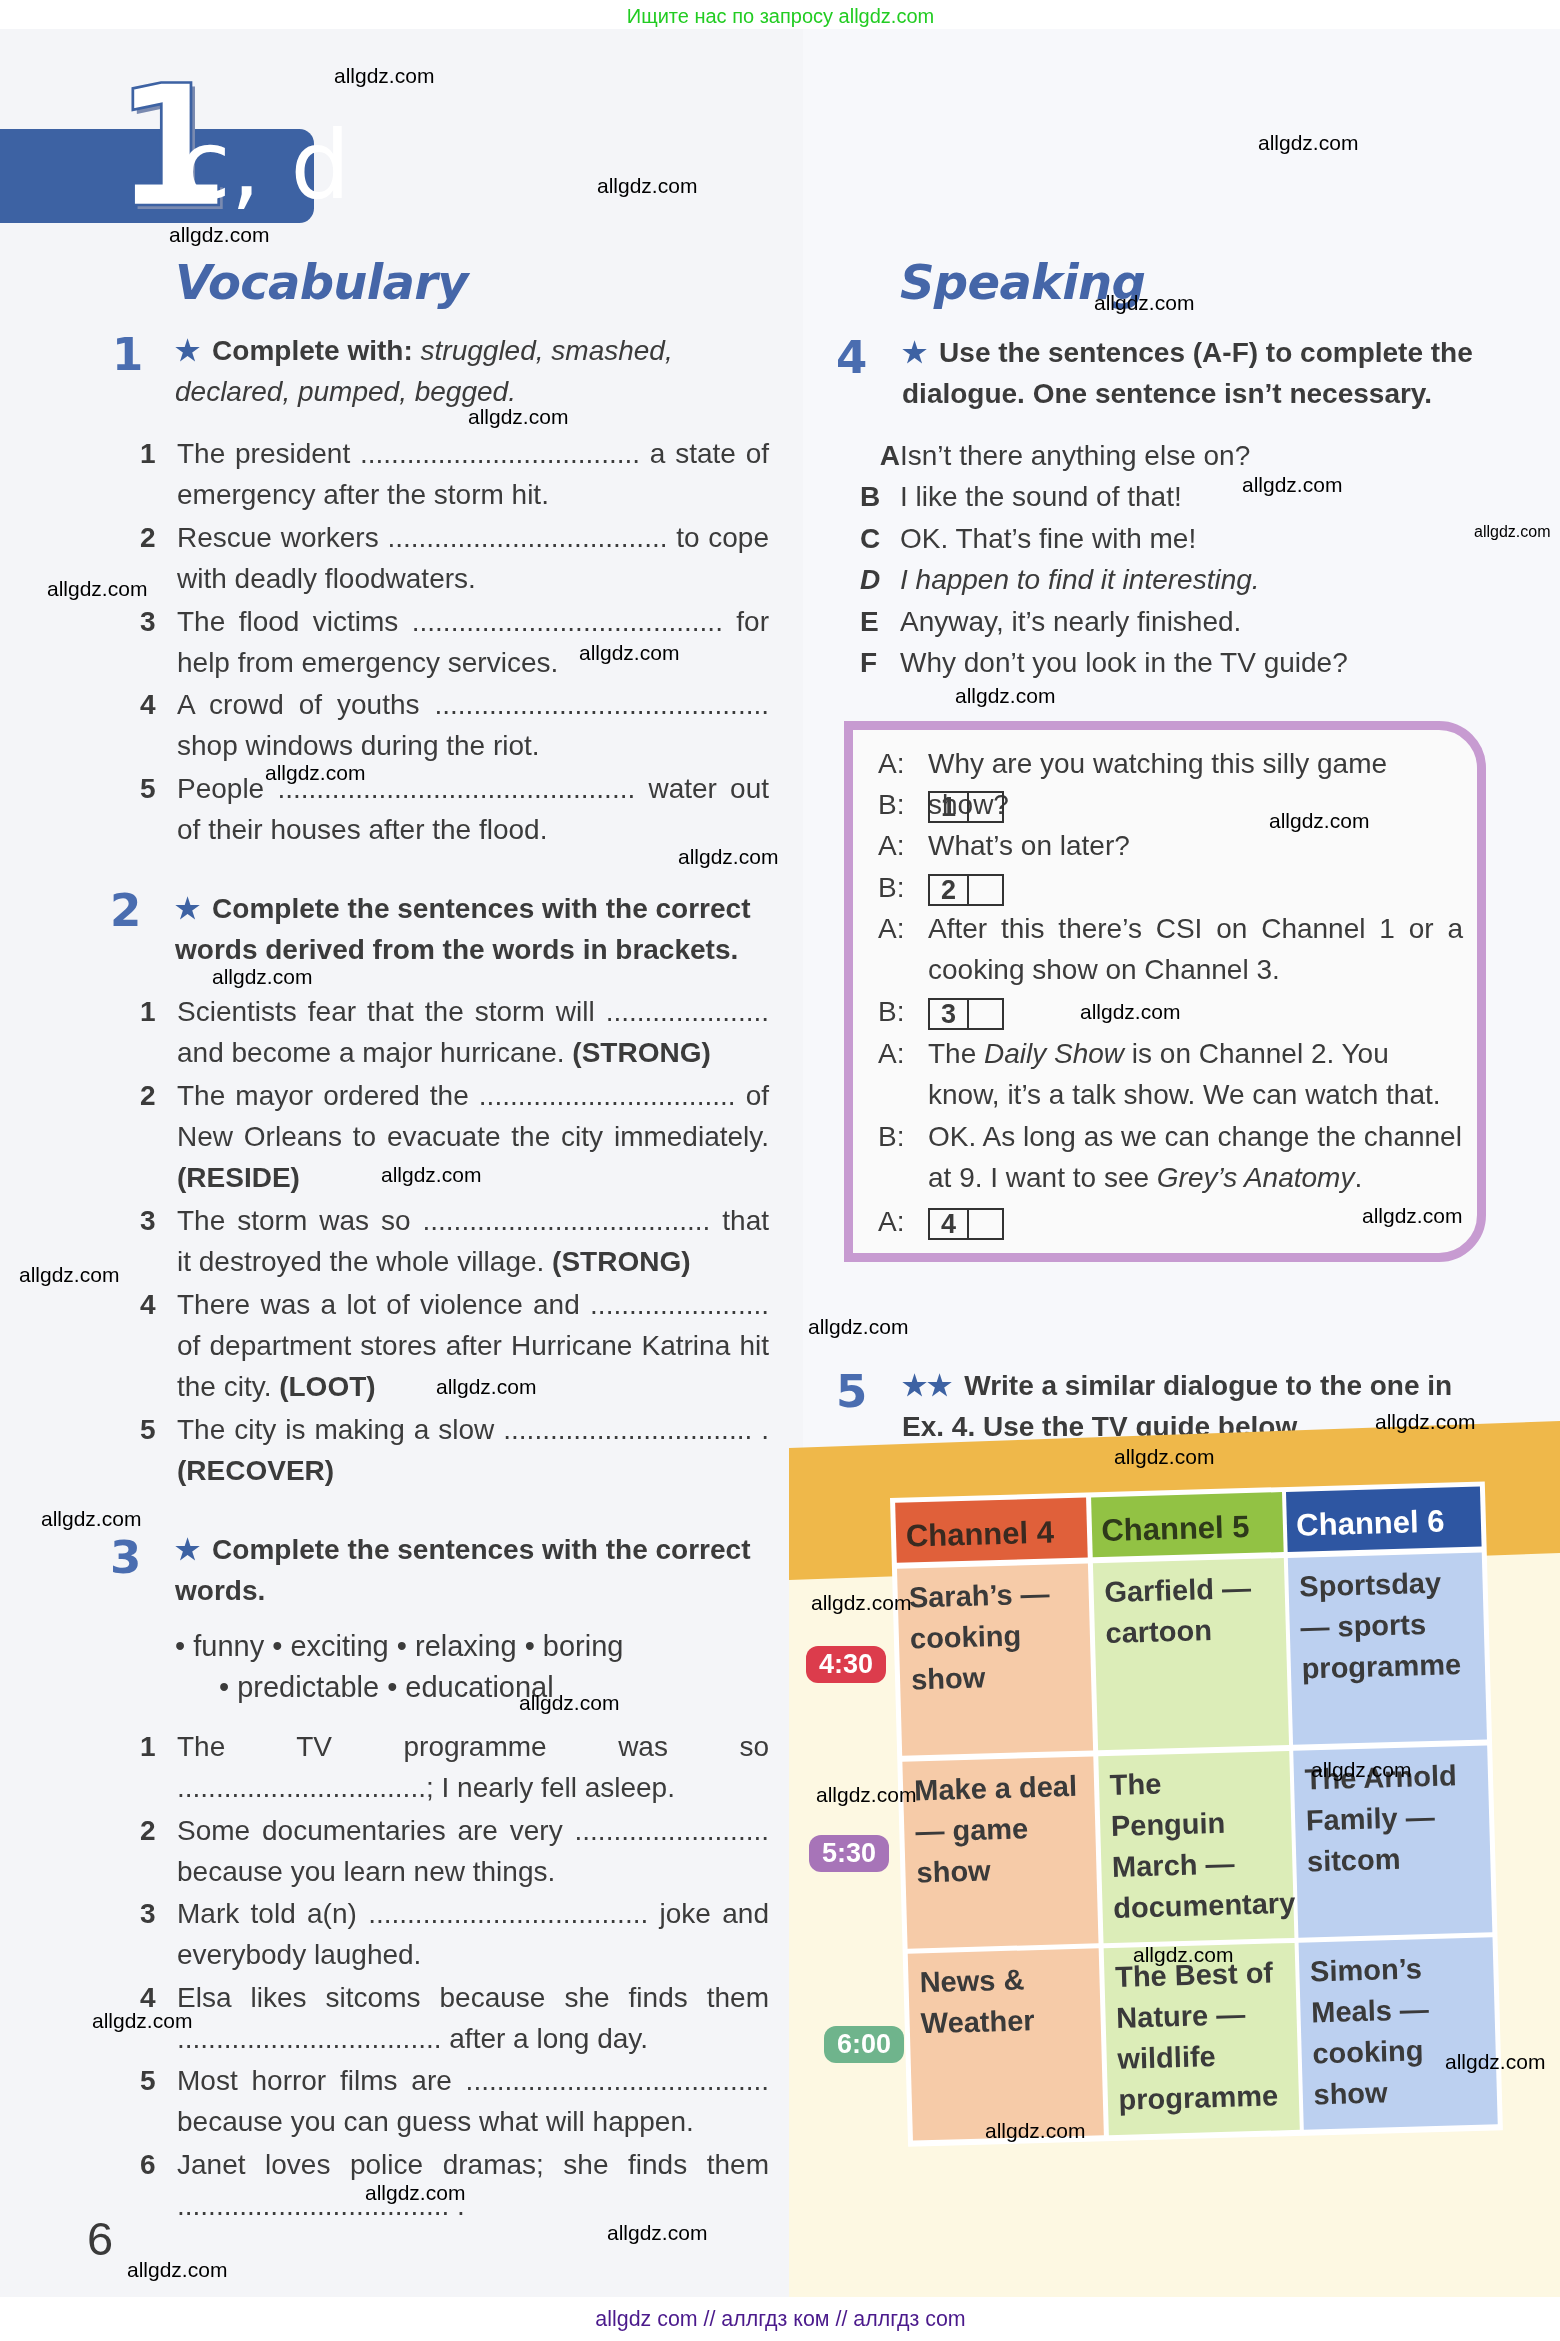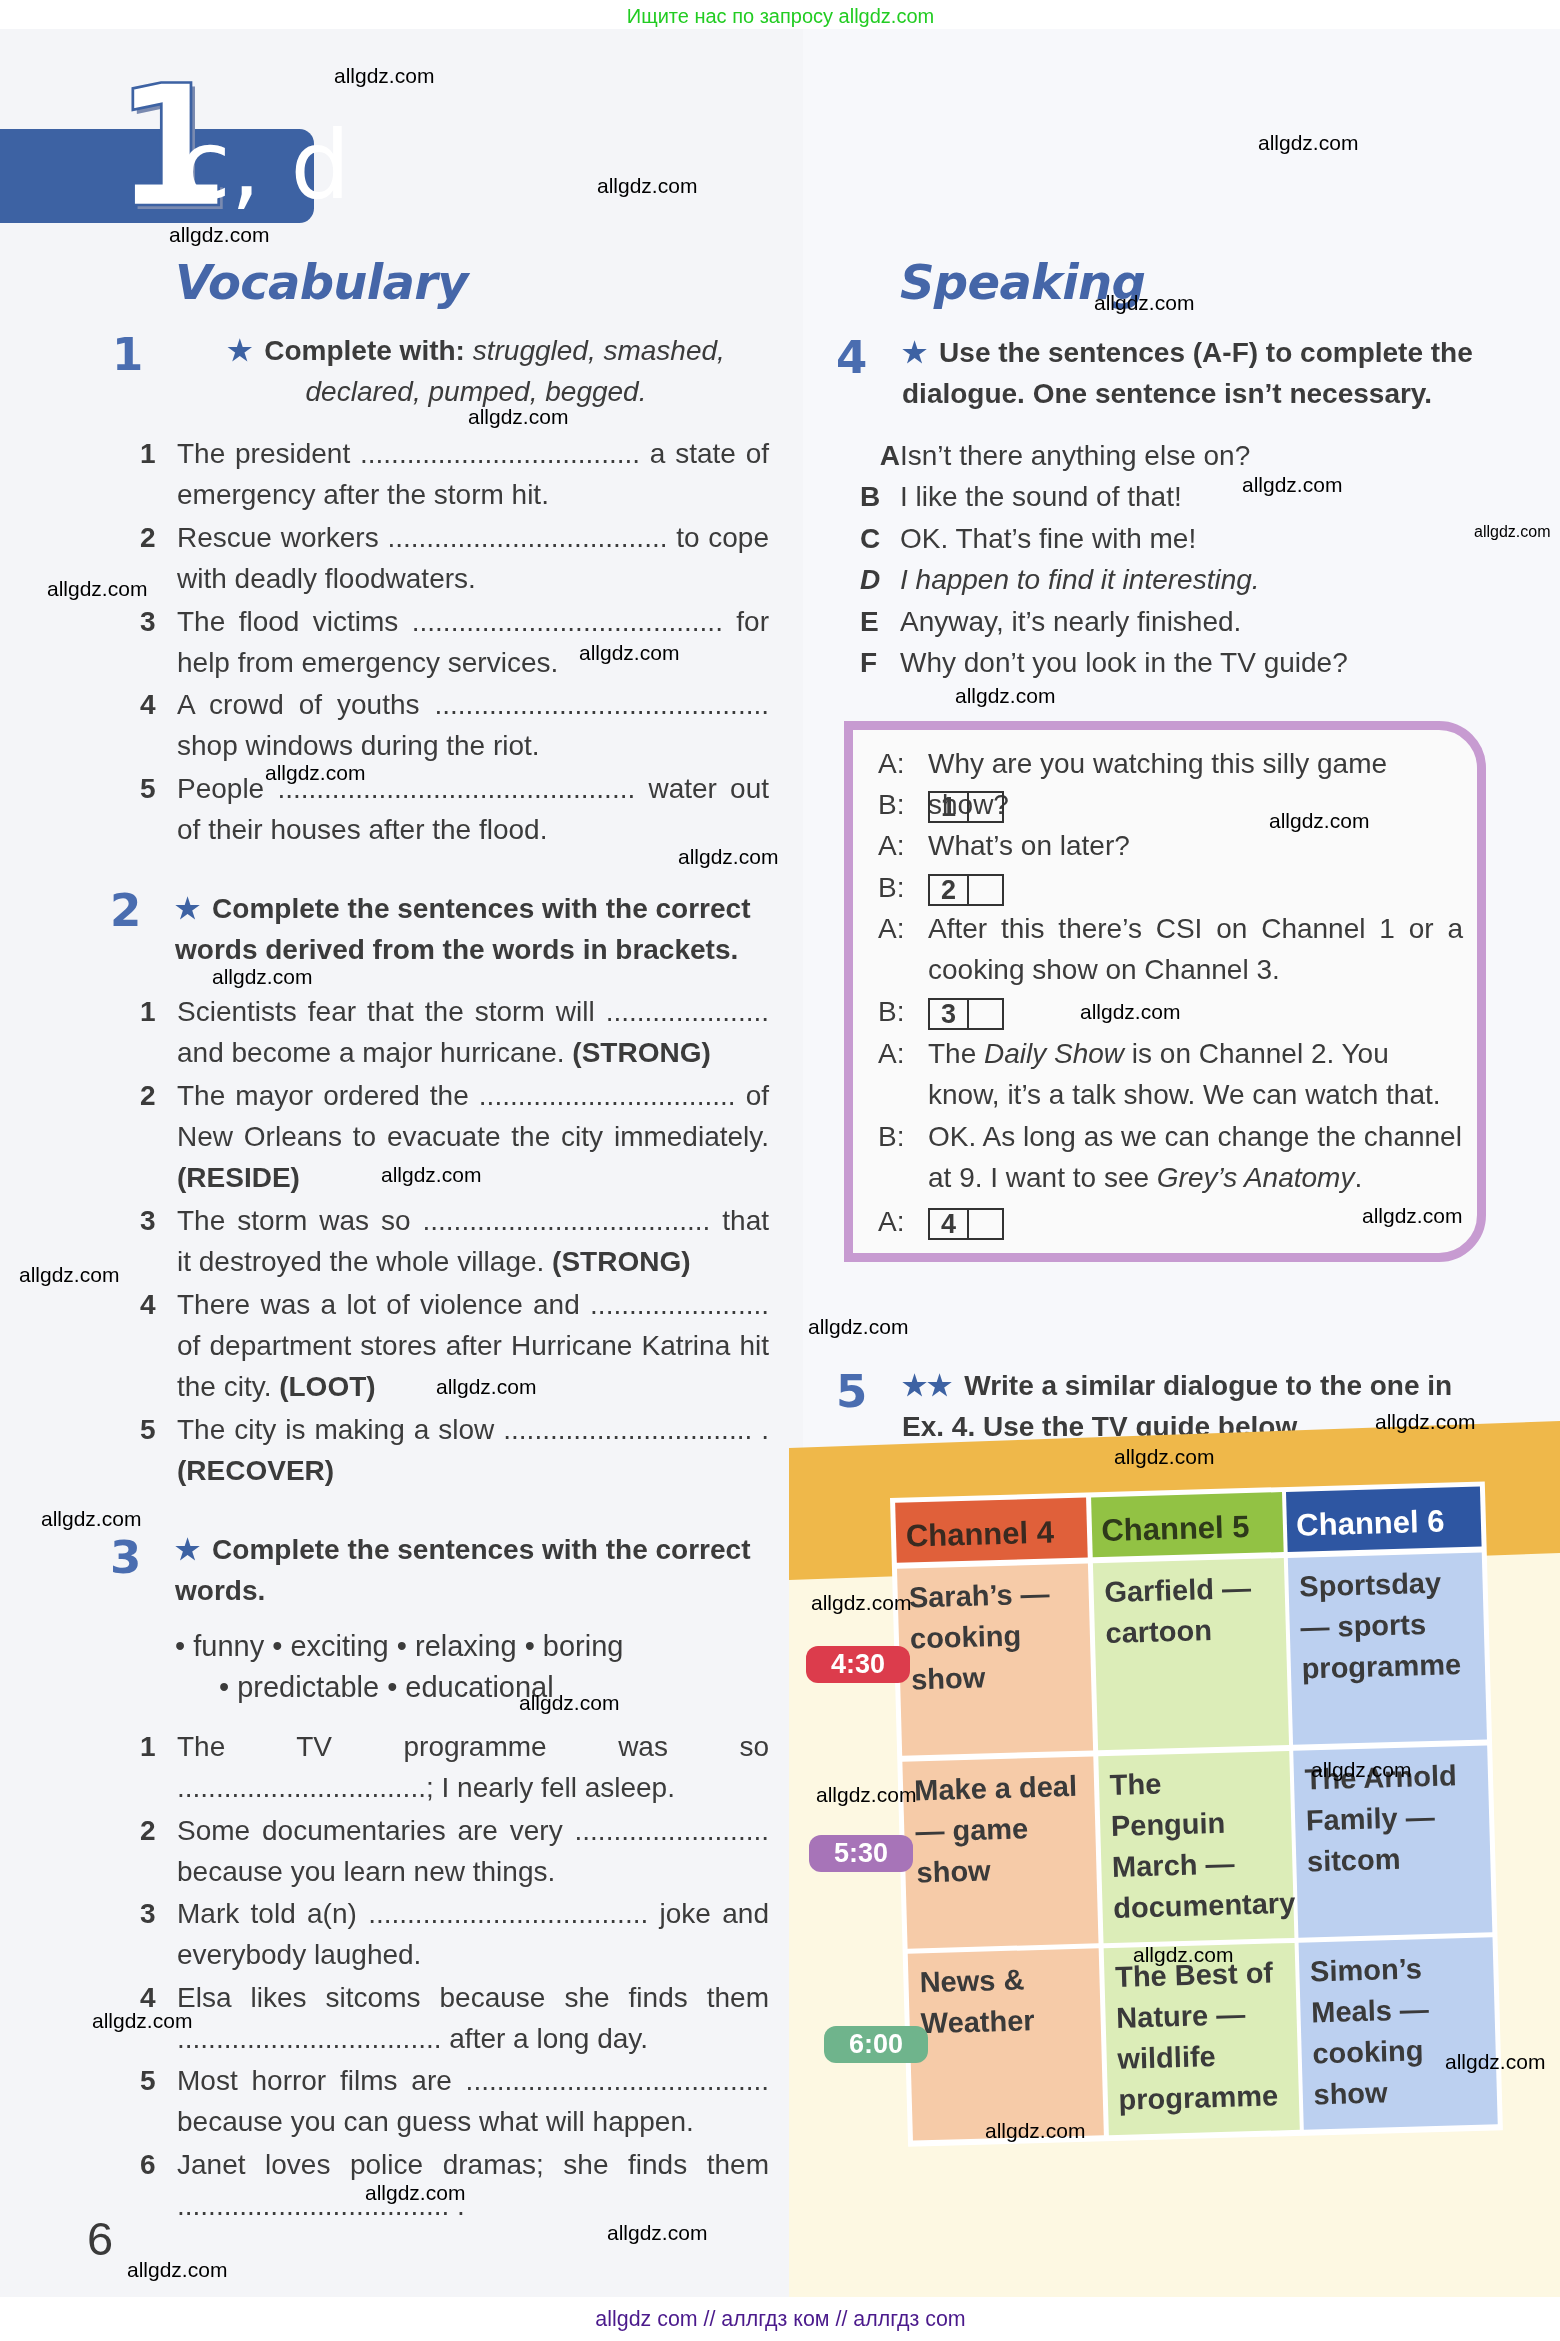--- a/index.html
+++ b/index.html
@@ -89,41 +89,41 @@
     position:absolute; left:890px; top:1498px; width:595px; height:649px;
     background:#fff; transform:rotate(-1.6deg); transform-origin:left top;
   }
   .ch-head {
     position:absolute; top:5.4px; height:60px; font-size:31px; font-weight:bold; line-height:67px; padding-left:9.4px; box-sizing:border-box;
   }
   .cell {
     position:absolute; font-size:29px; font-weight:bold; line-height:41px; color:#3a3a3a; padding:9.4px 10.7px; box-sizing:border-box;
   }
   .time-badge {
-    position:absolute; width:104px; height:37px; border-radius:12px; color:#fff; font-size:27px; font-weight:bold;
+    position:absolute; width:80px; height:37px; border-radius:12px; color:#fff; font-size:27px; font-weight:bold;
     text-align:center; line-height:37px;
   }
   .page-number { position:absolute; left:87px; top:2211px; font-size:47px; color:#3a3a3a; }
 </style>
 </head>
 <body>
 
 <div class="top-banner">Ищите нас по запросу allgdz.com</div>
 
 <div class="page"></div>
 <div class="right-half"></div>
 
 <div class="unit-band"></div>
 <div class="unit-num">1</div>
 <div class="unit-letters">c, d</div>
 
 <div class="section-title" style="left:175px; top:254px;">Vocabulary</div>
 
 <div class="ex-num" style="left:112px; top:328px;">1</div>
-<div class="ex-head" style="left:175px; top:330px; width:602px;text-align:center;">
+<div class="ex-head" style="left:175px; top:330px; width:602px;">
   <span class="star">★</span><span>Complete with:</span>
   <i>struggled, smashed, declared, pumped, begged.</i>
 </div>
 <div class="item" style="left:177px; top:433px; width:592px;"><span class="n">1</span><span>The president .................................... a state of emergency after the storm hit.</span></div>
 <div class="item" style="left:177px; top:517px; width:592px;"><span class="n">2</span><span>Rescue workers .................................... to cope with deadly floodwaters.</span></div>
 <div class="item" style="left:177px; top:601px; width:592px;"><span class="n">3</span><span>The flood victims ........................................ for help from emergency services.</span></div>
 <div class="item" style="left:177px; top:684px; width:592px;"><span class="n">4</span><span>A crowd of youths ........................................... shop windows during the riot.</span></div>
 <div class="item" style="left:177px; top:768px; width:592px;"><span class="n">5</span><span>People .............................................. water out of their houses after the flood.</span></div>
 
 <div class="ex-num" style="left:110px; top:884px;">2</div>

